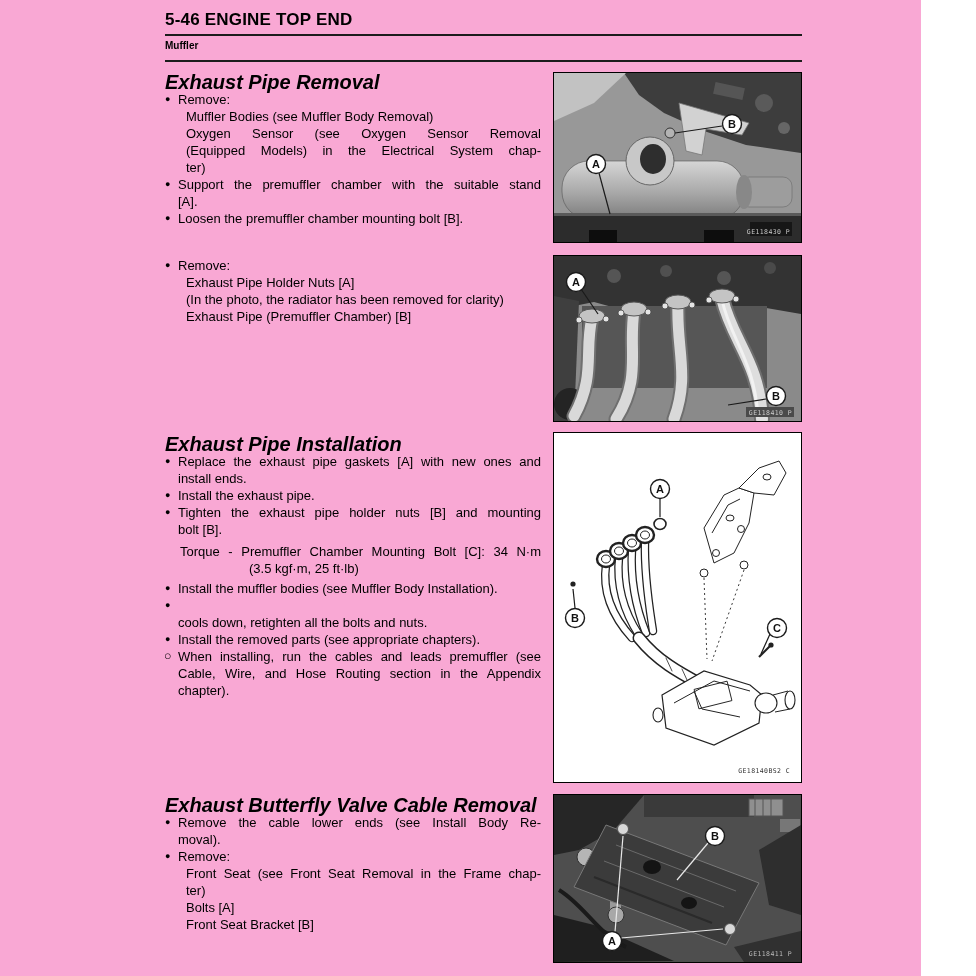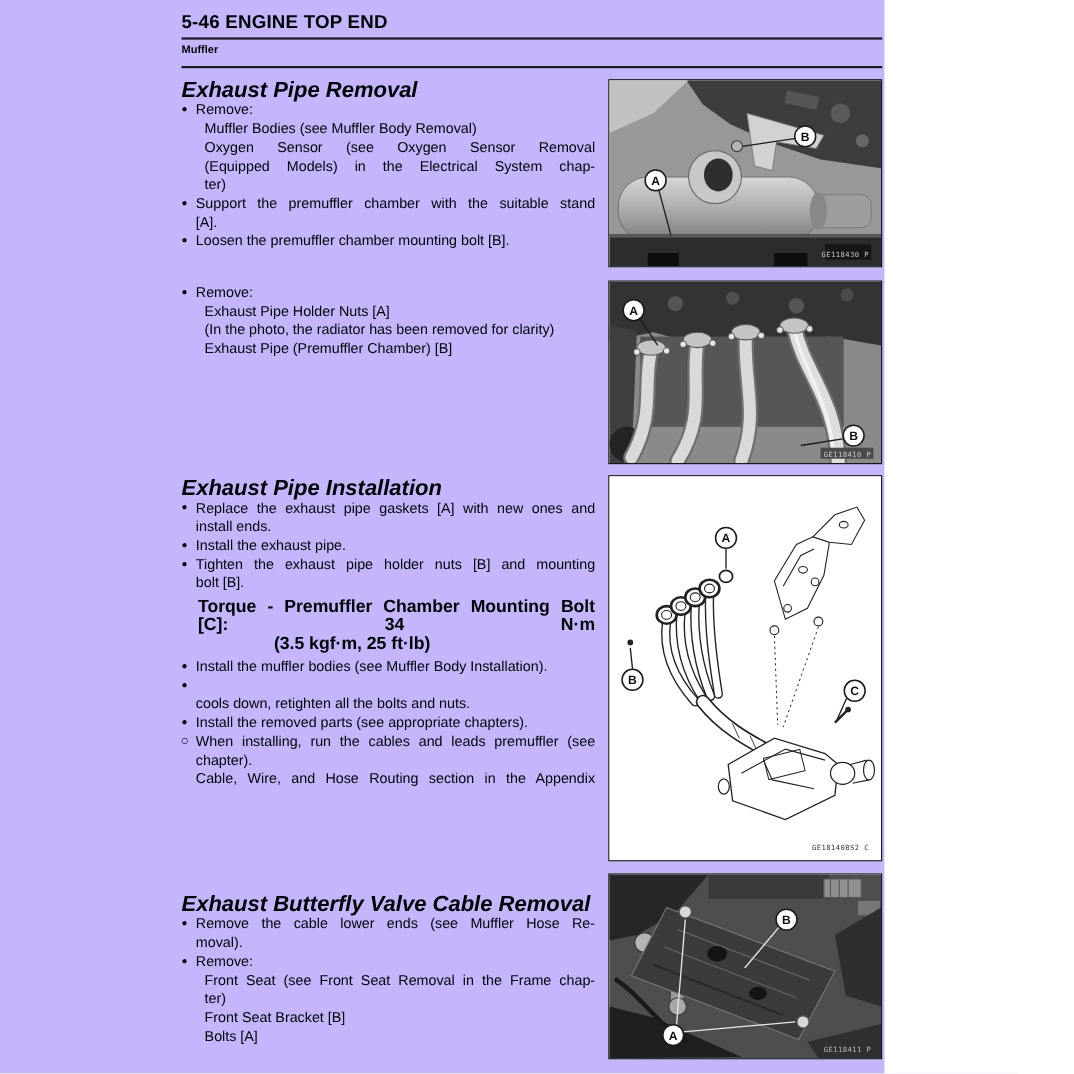--- a/index.html
+++ b/index.html
@@ -1,17 +1,17 @@
 <!DOCTYPE html>
 <html><head>
 <meta charset="utf-8">
 <style>
   html,body{margin:0;padding:0;background:#fff;}
   body{width:976px;height:976px;font-family:"Liberation Sans",sans-serif;color:#000;}
-  .page{position:relative;width:804px;height:976px;background:#c4b5fd;overflow:hidden;}
+  .page{position:relative;width:921px;height:976px;background:#f9a8d4;overflow:hidden;}
 
   
   .h-title{position:absolute;left:165px;top:10px;margin:0;font-size:17px;font-weight:bold;letter-spacing:.2px;}
   .rule{position:absolute;left:165px;width:637px;height:2px;background:#1c1c1c;}
   #rule1{top:34px;}
   .h-sub{position:absolute;left:165px;top:40px;margin:0;font-size:10px;font-weight:bold;}
   #rule2{top:60px;}
 
   
   .textcol{position:absolute;left:165px;top:73px;width:376px;font-size:13px;line-height:17px;}
@@ -19,21 +19,21 @@
   section{margin:0;}
   #sec1{margin-top:30px;}
   #sec2{margin-top:110px;}
   #sec3{margin-top:97px;}
   .ln{position:relative;padding-left:13px;min-height:17px;}
   .i1{padding-left:21px;}
   .jt{text-align:justify;text-align-last:justify;}
   .blt{position:absolute;left:0;top:0;line-height:17px;}
   .dot{font-size:9px;}
   .circ{font-size:12.5px;left:-1px;}
-  .torqwrap{margin:5px 0 3px 0;font-weight:bold;font-size:16px;}
+  .torqwrap{margin:5px 0 3px 0;font-weight:normal;font-size:13px;}
   .t1{padding-left:15px;}
   .t2{padding-left:84px;}
 
   
   .fig{position:absolute;left:553px;margin:0;box-sizing:border-box;border:1px solid #000;background:#fff;}
   .fig svg{display:block;width:100%;height:100%;}
   #fig1{top:72px;width:249px;height:171px;}
   #fig2{top:255px;width:249px;height:167px;}
   #fig3{top:432px;width:249px;height:351px;}
   #fig4{top:794px;width:249px;height:169px;}
@@ -84,33 +84,33 @@
       <div class="ln"><span>bolt [B].</span></div>
       <div class="torqwrap">
         <div class="ln t1 jt"><span>Torque - Premuffler Chamber Mounting Bolt [C]: 34 N·m</span></div>
         <div class="ln t2"><span>(3.5 kgf·m, 25 ft·lb)</span></div>
       </div>
       <div class="ln"><span class="blt dot">●</span><span>Install the muffler bodies (see Muffler Body Installation).</span></div>
       <div class="ln jt"><span class="blt dot">●</span></div>
       <div class="ln"><span>cools down, retighten all the bolts and nuts.</span></div>
       <div class="ln"><span class="blt dot">●</span><span>Install the removed parts (see appropriate chapters).</span></div>
       <div class="ln jt"><span class="blt circ">○</span><span>When installing, run the cables and leads premuffler (see</span></div>
+      <div class="ln jt"><span>Cable, Wire, and Hose Routing section in the Appendix</span></div>
       <div class="ln"><span>chapter).</span></div>
-      <div class="ln jt"><span>Cable, Wire, and Hose Routing section in the Appendix</span></div>
     </section>
 
     <section id="sec3">
       <h3 class="ptitle">Exhaust Butterfly Valve Cable Removal</h3>
-      <div class="ln jt"><span class="blt dot">●</span><span>Remove the cable lower ends (see Muffler Hose Re-</span></div>
+      <div class="ln jt"><span class="blt dot">●</span><span>Remove the cable lower ends (see Install Body Re-</span></div>
       <div class="ln"><span>moval).</span></div>
       <div class="ln"><span class="blt dot">●</span><span>Remove:</span></div>
       <div class="ln i1 jt"><span>Front Seat (see Front Seat Removal in the Frame chap-</span></div>
       <div class="ln i1"><span>ter)</span></div>
+      <div class="ln i1"><span>Bolts [A]</span></div>
       <div class="ln i1"><span>Front Seat Bracket [B]</span></div>
-      <div class="ln i1"><span>Bolts [A]</span></div>
     </section>
   </div>
 
   <figure class="fig" id="fig1">
     <svg viewBox="0 0 247 169">
       <defs>
         <linearGradient id="gmuf" x1="0" y1="0" x2="0" y2="1">
           <stop offset="0" stop-color="#d6d6d6"></stop>
             <stop offset="0.55" stop-color="#a8a8a8"></stop>
             <stop offset="1" stop-color="#7c7c7c"></stop>

